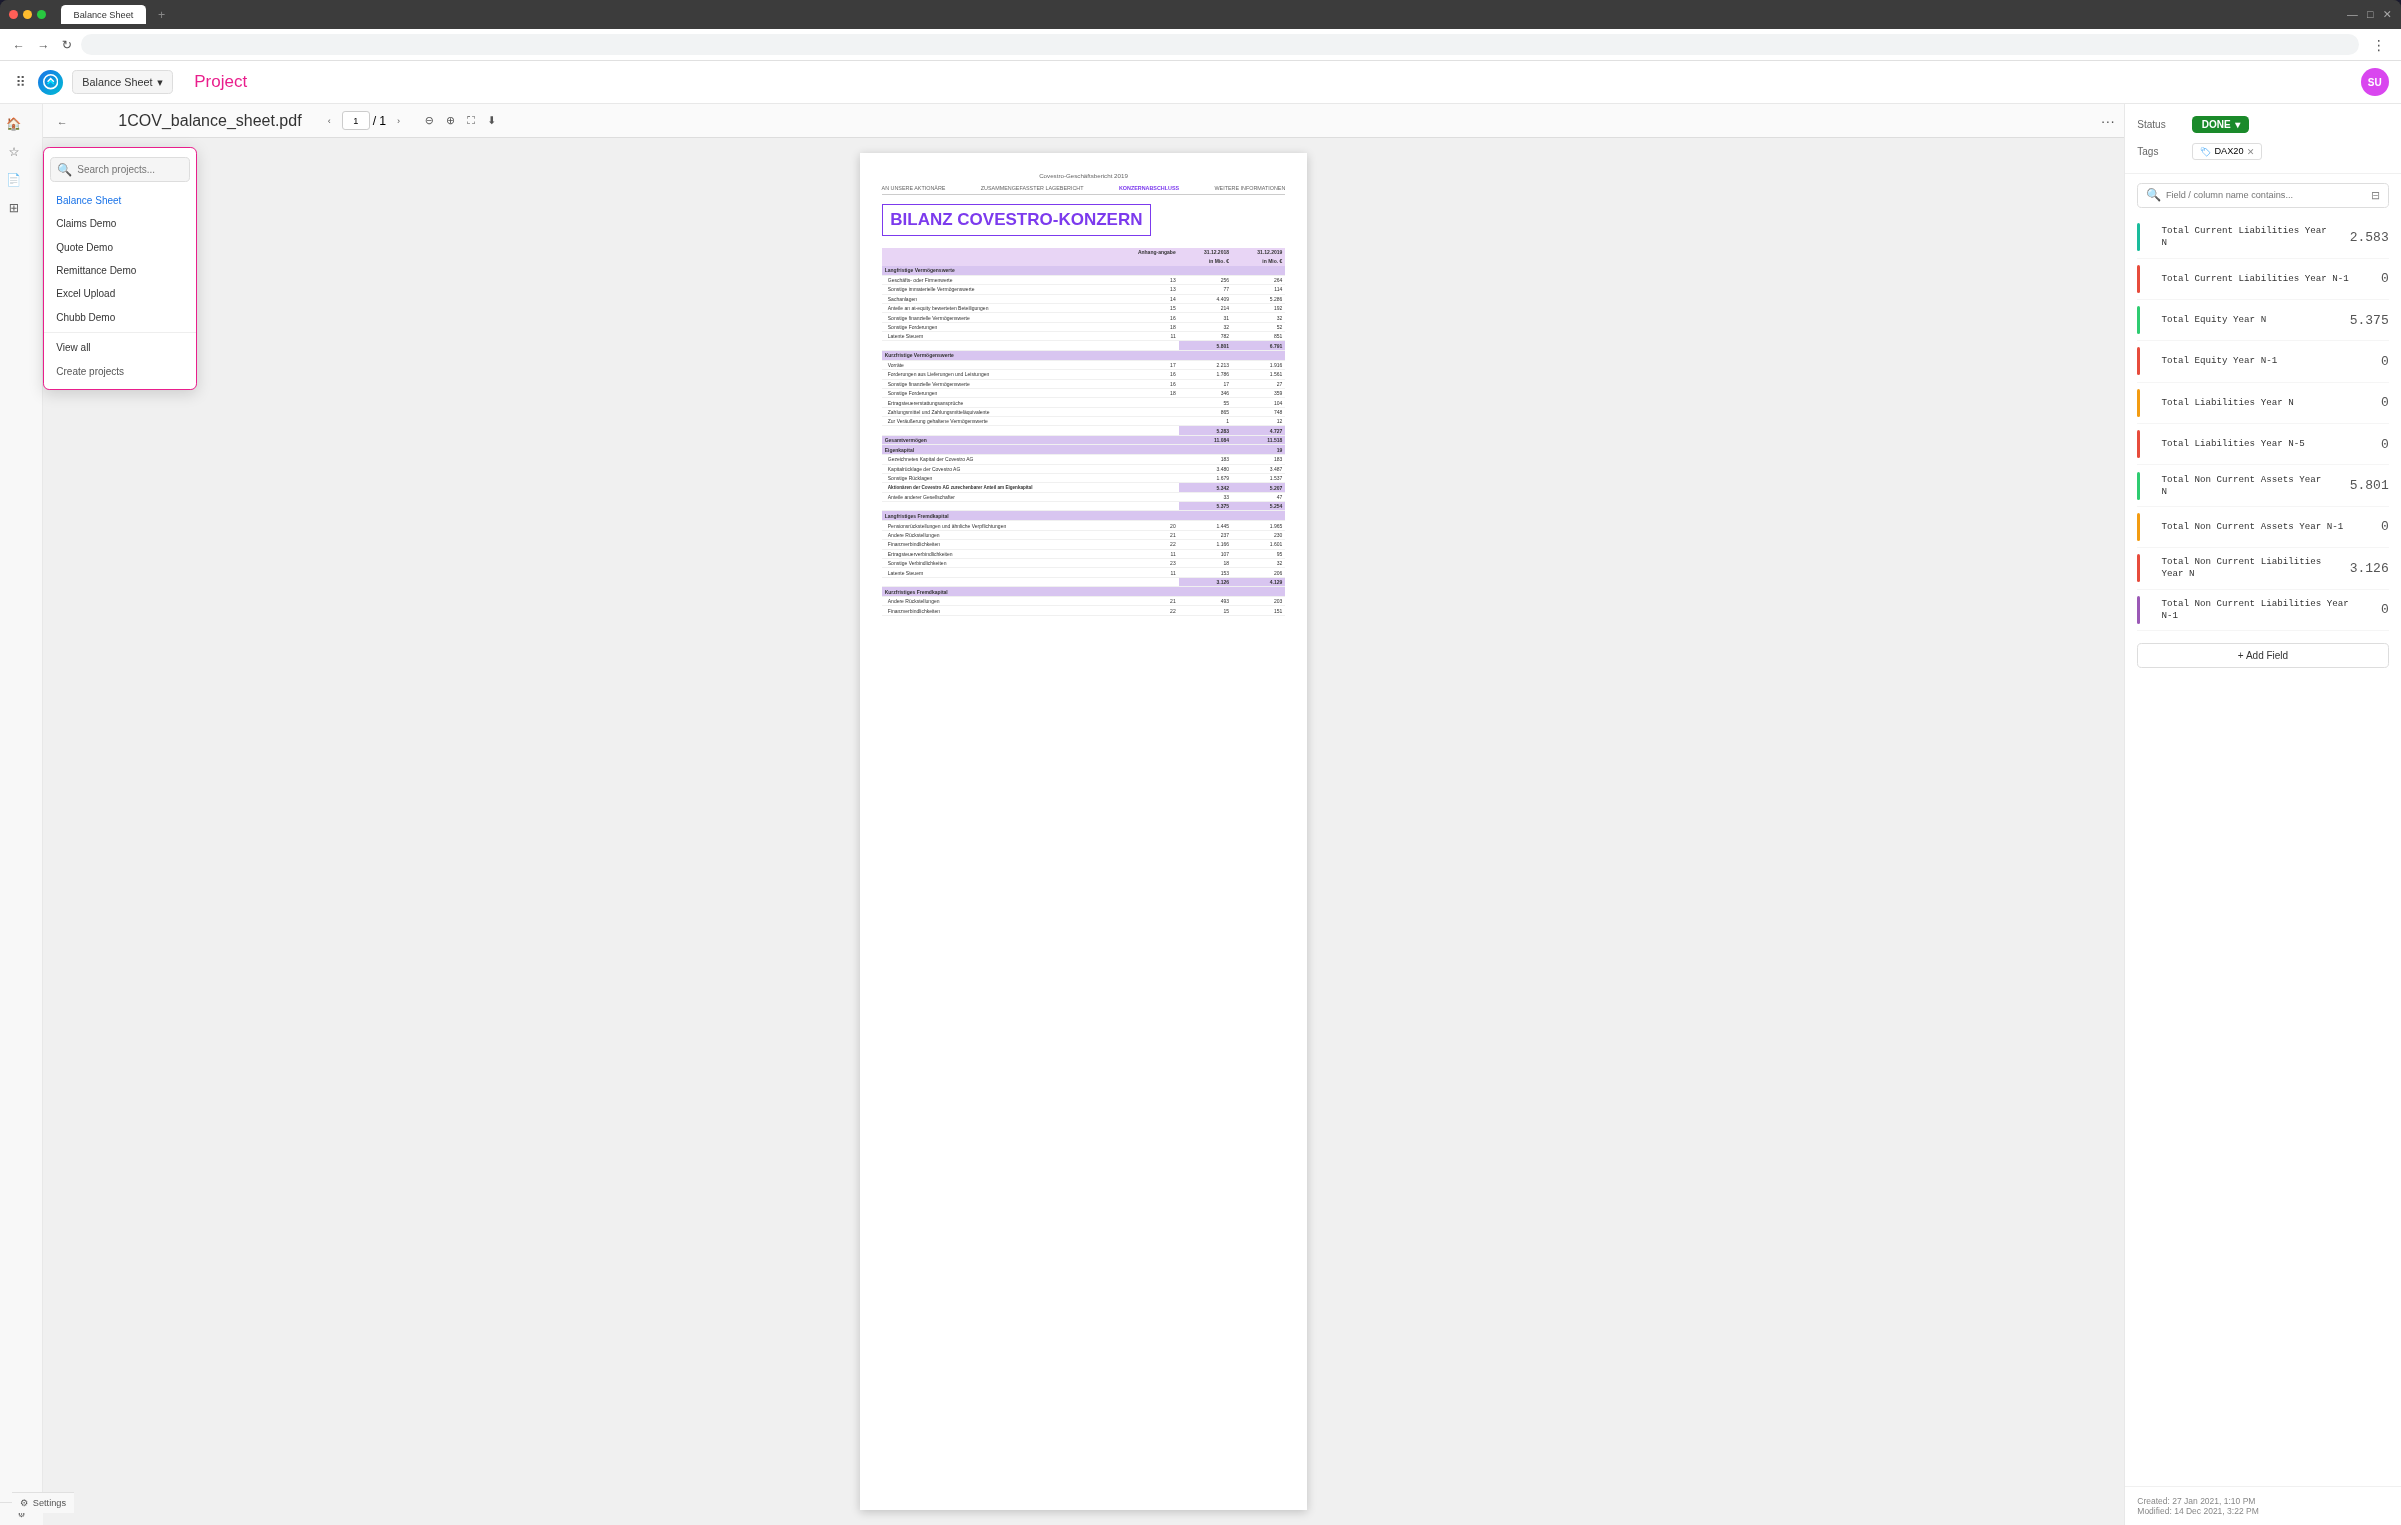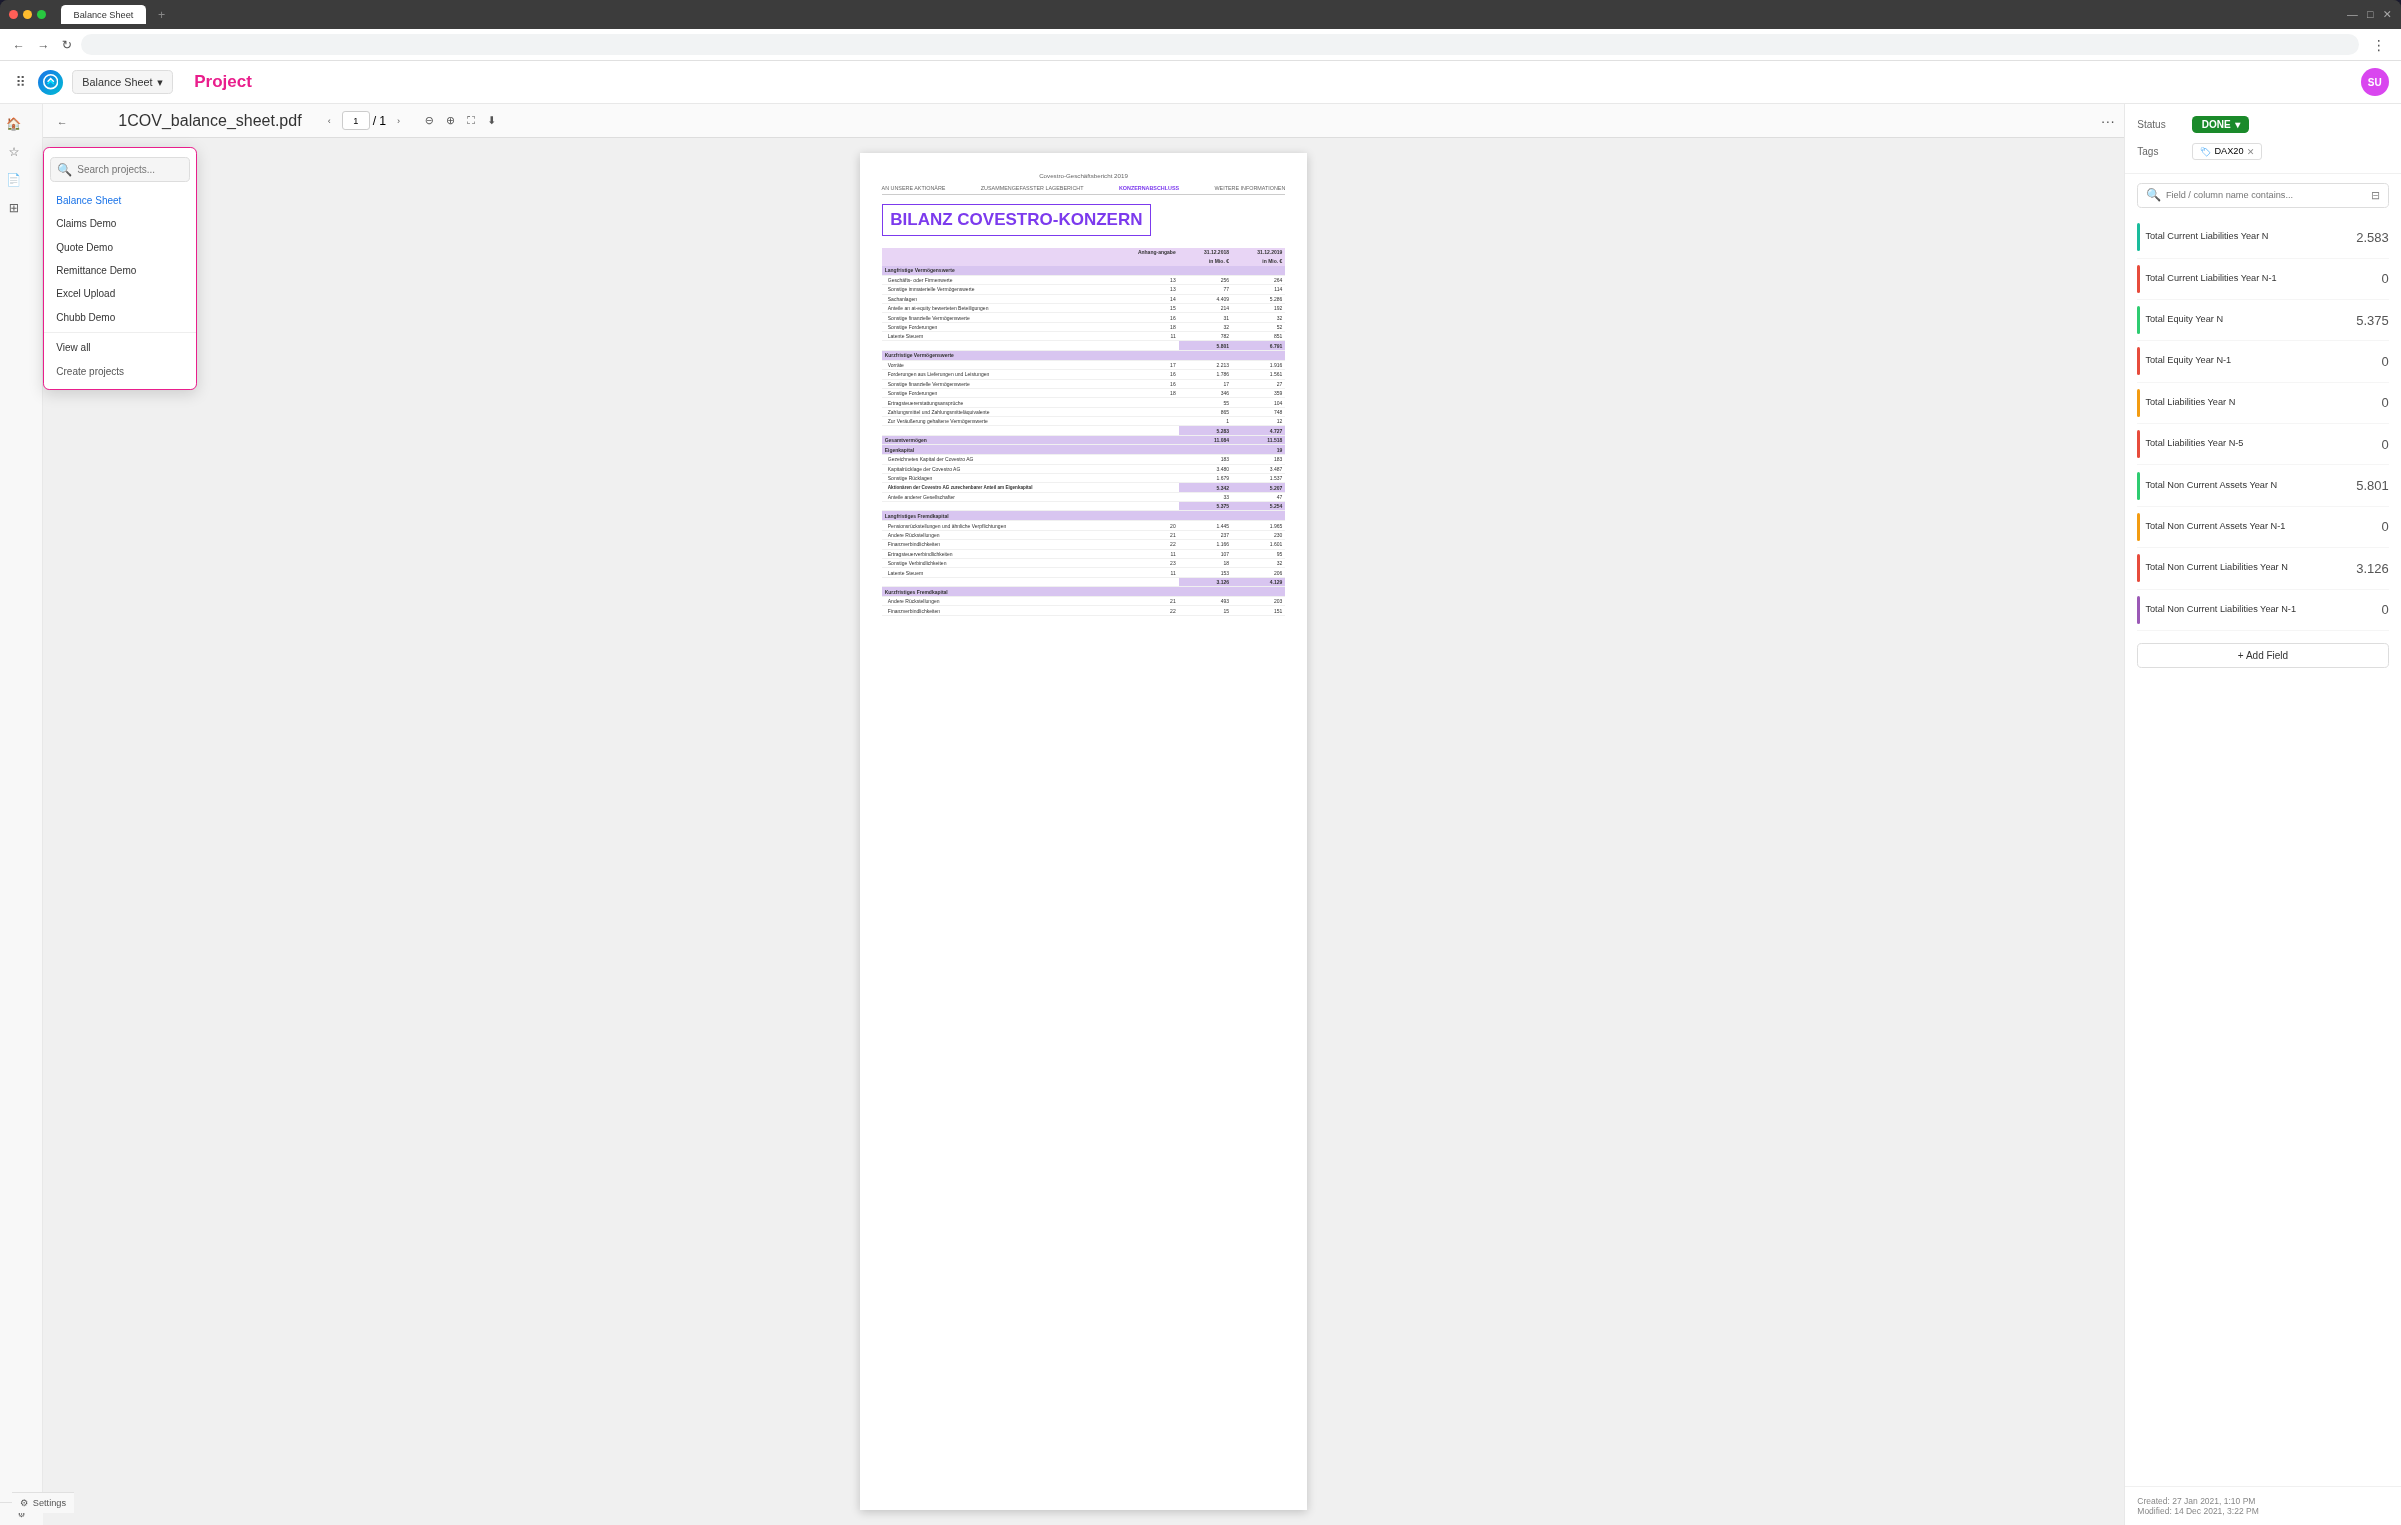--- a/index.html
+++ b/index.html
@@ -98,21 +98,21 @@
       border-radius: 50%;
       display: flex; align-items: center; justify-content: center;
       color: white; font-size: 10.8px; font-weight: bold;
     }
     .project-selector {
       display: flex; align-items: center; gap: 4.6px;
       background: #f5f5f5; border: 0.8px solid #ddd; border-radius: 4.6px;
       padding: 4.6px 9.2px; cursor: pointer; font-size: 10.8px; color: #333;
       position: relative;
     }
-    .project-title { color: #e91e8c; font-size: 17px; font-weight: 700; margin-left: 12.3px; }
+    .project-title { color: #e91e8c; font-size: 17px; font-weight: 400; margin-left: 12.3px; }
     .user-avatar {
       margin-left: auto; width: 28px; height: 28px; border-radius: 50%;
       background: #d946ef; color: white; display: flex; align-items: center;
       justify-content: center; font-size: 10px; font-weight: 700;
     }
 
     
     .app-body { display: flex; flex: 1; overflow: hidden; }
     .sidebar-icon {
       width: 28px; height: 28px; border-radius: 6.2px; display: flex;
@@ -221,22 +221,22 @@
     .fields-area { flex: 1; overflow-y: auto; padding: 9.2px 12.3px; }
     .field-search {
       display: flex; align-items: center; gap: 4.6px;
       border: 0.8px solid #ddd; border-radius: 4.6px; padding: 4.6px 7.7px; margin-bottom: 9.2px;
     }
     .field-search input { border: none; outline: none; font-size: 9.2px; flex: 1; color: #333; }
     .field-filter-btn { background: none; border: none; cursor: pointer; color: #888; font-size: 10.8px; }
 
     
     .field-item {
-      display: flex; align-items: center; gap: 5px;
-      padding: 6.2px 0; border-bottom: 0.8px solid #f5f5f5;
+      display: flex; align-items: center; gap: 21px;
+      padding: 6.2px 0; border-bottom: 0.8px solid #f5f5f5; font-family: Liberation Mono, monospace;
     }
     .field-color-bar { width: 3.1px; height: 28px; border-radius: 1.5px; flex-shrink: 0; }
     .field-info { flex: 1; }
     .field-name { font-size: 9.2px; color: #333; line-height: 1.3; }
     .field-value { font-size: 13px; color: #555; font-weight: 500; margin-left: auto; flex-shrink: 0; }
 
     .add-field-btn {
       margin: 12px 0; display: flex; align-items: center; gap: 4.6px;
       background: white; border: 0.8px solid #ddd; border-radius: 4.6px;
       padding: 6.2px 12.3px; font-size: 10px; color: #333; cursor: pointer; width: 100%;

